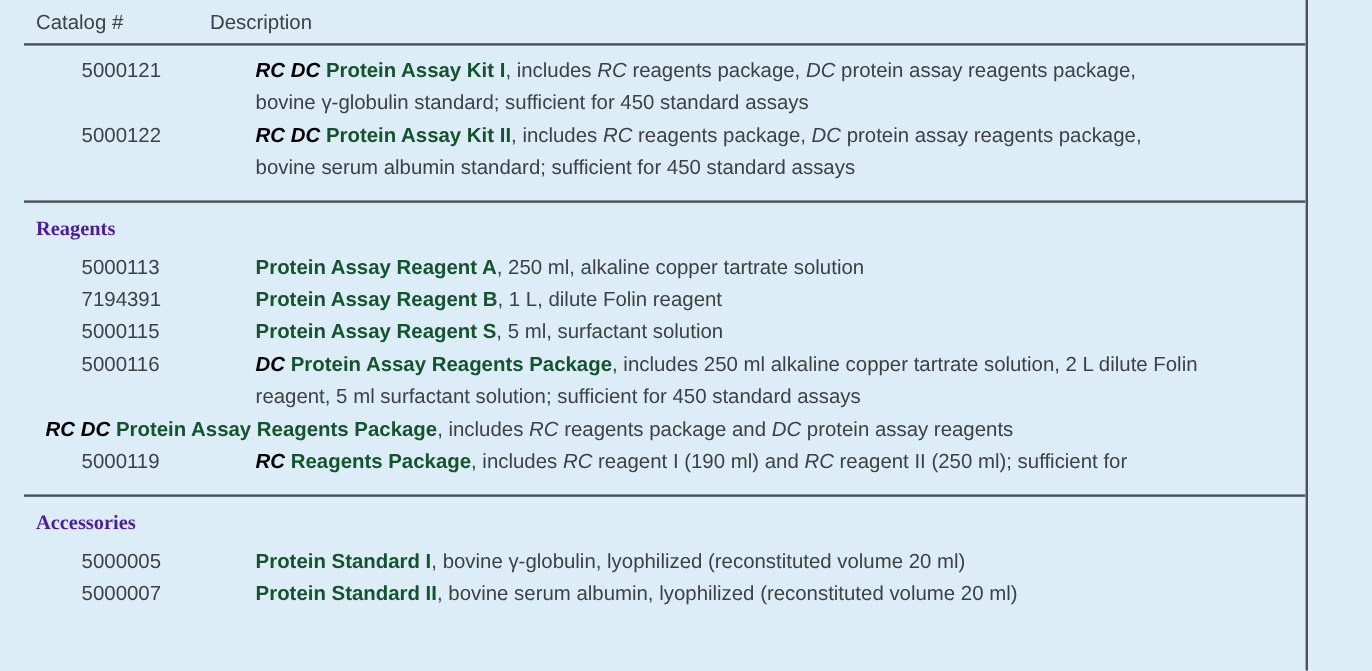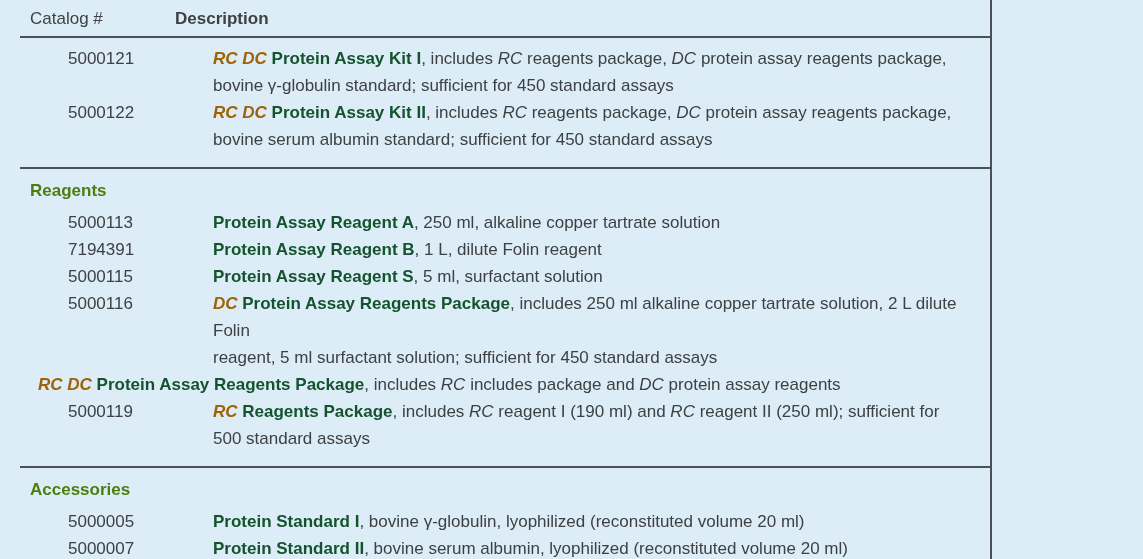--- a/index.html
+++ b/index.html
@@ -2,21 +2,21 @@
 <html><head>
 <meta charset="utf-8">
 <style>
   html, body {
     margin: 0;
     padding: 0;
     background: #dcedf7;
   }
   .page {
     position: relative;
-    width: 992px;
+    width: 1090px;
     height: 559px;
     background: #dcedf7;
     box-sizing: border-box;
     border-right: 2px solid #4a5055;
     font-family: "Liberation Sans", sans-serif;
     color: #3e4144;
     font-size: 17px;
     line-height: 27px;
     overflow: hidden;
   }
@@ -25,54 +25,54 @@
     padding: 8px 0 0 30px;
     line-height: 21px;
   }
   .col-cat {
     flex: 0 0 145px;
     width: 145px;
   }
   .col-desc {
     flex: 1 1 auto;
     padding-right: 1px;
-    font-weight: bold;
   }
   .rule {
     border-top: 2px solid #4a5055;
     margin-left: 20px;
     margin-top: 7px;
   }
   .section-rows {
     padding-top: 7px;
     padding-bottom: 7px;
   }
   .section-label {
     margin: 12px 0 8px 30px;
     font-weight: bold;
-    color: #4d7c0f;
+    color: #4c1d95;
     line-height: 20px;
+    font-family: Liberation Serif, serif;
   }
   .row {
     display: flex;
     align-items: flex-start;
     margin-left: 38px;
   }
   .cat-cell {
     flex: 0 0 145px;
     width: 145px;
     padding-left: 30px;
     box-sizing: content-box;
   }
   .desc-cell {
     flex: 1 1 auto;
     padding-right: 10px;
   }
   .seg-b  { font-weight: bold; color: #14532d; }
-  .seg-bi { font-weight: bold; font-style: italic; color: #a16207; }
+  .seg-bi { font-weight: bold; font-style: italic; color: #000000; }
   .seg-i  { font-style: italic; }
   .seg-r  { }
 </style>
 </head>
 <body>
 
 <div class="page">
   <div class="header-row">
     <div class="col-cat">Catalog #</div>
     <div class="col-desc">Description</div>
@@ -118,28 +118,27 @@
         </div>
         <div class="row">
           <div class="cat-cell">5000116</div>
           <div class="desc-cell">
             <div><span class="seg-bi">DC</span><span class="seg-b"> Protein Assay Reagents Package</span><span class="seg-r">, includes 250 ml alkaline copper tartrate solution, 2 L dilute Folin</span></div>
             <div><span class="seg-r">reagent, 5 ml surfactant solution; sufficient for 450 standard assays</span></div>
           </div>
         </div>
         <div class="row">
           <div class="desc-cell">
-            <div><span class="seg-bi">RC DC</span><span class="seg-b"> Protein Assay Reagents Package</span><span class="seg-r">, includes </span><span class="seg-i">RC</span><span class="seg-r"> includes package and </span><span class="seg-i">DC</span><span class="seg-r"> protein assay reagents</span></div>
+            <div><span class="seg-bi">RC DC</span><span class="seg-b"> Protein Assay Reagents Package</span><span class="seg-r">, includes </span><span class="seg-i">RC</span><span class="seg-r"> reagents package and </span><span class="seg-i">DC</span><span class="seg-r"> protein assay reagents</span></div>
           </div>
         </div>
         <div class="row">
           <div class="cat-cell">5000119</div>
           <div class="desc-cell">
             <div><span class="seg-bi">RC</span><span class="seg-b"> Reagents Package</span><span class="seg-r">, includes </span><span class="seg-i">RC</span><span class="seg-r"> reagent I (190 ml) and </span><span class="seg-i">RC</span><span class="seg-r"> reagent II (250 ml); sufficient for</span></div>
-            <div><span class="seg-r">500 standard assays</span></div>
           </div>
         </div>
       </div>
       <div class="rule"></div>
       <div class="section-label">Accessories</div>
       <div class="section-rows" style="padding-top: 0px;">
         <div class="row">
           <div class="cat-cell">5000005</div>
           <div class="desc-cell">
             <div><span class="seg-b">Protein Standard I</span><span class="seg-r">, bovine γ-globulin, lyophilized (reconstituted volume 20 ml)</span></div>

